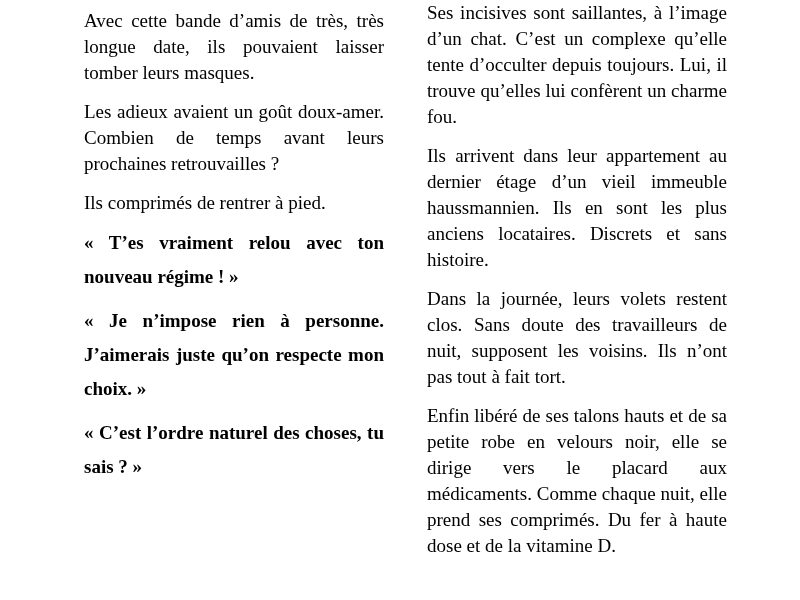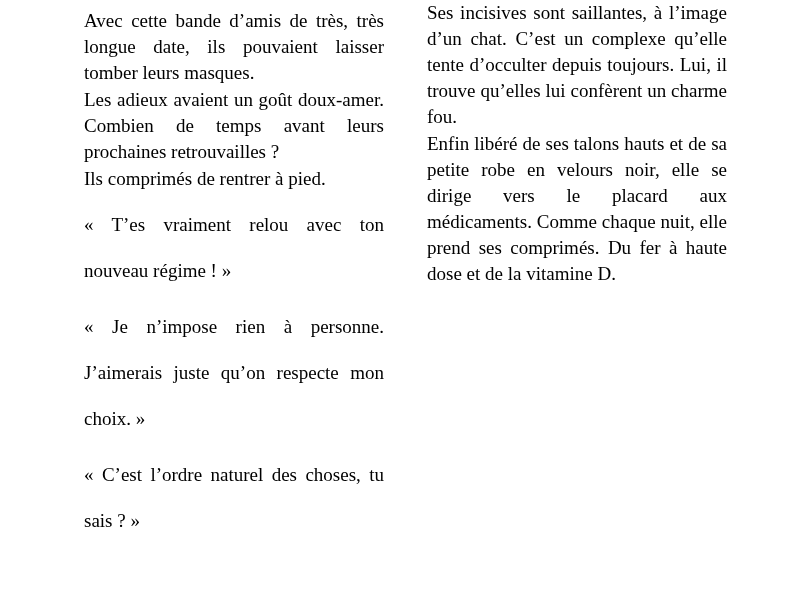--- a/index.html
+++ b/index.html
@@ -50,26 +50,27 @@
     text-align: justify;
     text-justify: inter-word;
     font-size: 19px;
     line-height: 26px;
     -webkit-hyphens: none;
     hyphens: none;
     word-spacing: 0px;
   }
 
   p.para + p.para {
-    margin-top: 1px;
+    margin-top: 13px;
   }
 
   
   p.para.dialogue {
-    line-height: 46px;
+    line-height: 34px;
+    font-weight: bold;
   }
 
   p.para.dialogue + p.para.dialogue {
     margin-top: 10px;
   }
 
   p.para.dialogue + p.para {
     margin-top: 10px;
   }
 
@@ -88,18 +89,20 @@
       <p class="para">Les adieux avaient un goût doux-amer. Combien de temps avant leurs prochaines retrouvailles ?</p>
       <p class="para">Ils comprimés de rentrer à pied.</p>
       <p class="para dialogue">« T’es vraiment relou avec ton nouveau régime ! »</p>
       <p class="para dialogue">« Je n’impose rien à personne. J’aimerais juste qu’on respecte mon choix. »</p>
       <p class="para dialogue">« C’est l’ordre naturel des choses, tu sais ? »</p>
 
     </div>
 
     <div class="column column-right">
       <p class="para">Ses incisives sont saillantes, à l’image d’un chat. C’est un complexe qu’elle tente d’occulter depuis toujours. Lui, il trouve qu’elles lui confèrent un charme fou.</p>
+      <p class="para">Ils arrivent dans leur appartement au dernier étage d’un vieil immeuble haussmannien. Ils en sont les plus anciens locataires. Discrets et sans histoire.</p>
+      <p class="para">Dans la journée, leurs volets restent clos. Sans doute des travailleurs de nuit, supposent les voisins. Ils n’ont pas tout à fait tort.</p>
       <p class="para">Enfin libéré de ses talons hauts et de sa petite robe en velours noir, elle se dirige vers le placard aux médicaments. Comme chaque nuit, elle prend ses comprimés. Du fer à haute dose et de la vitamine D.</p>
 
     </div>
 
   </div>
 </div>
 
 </body></html>

